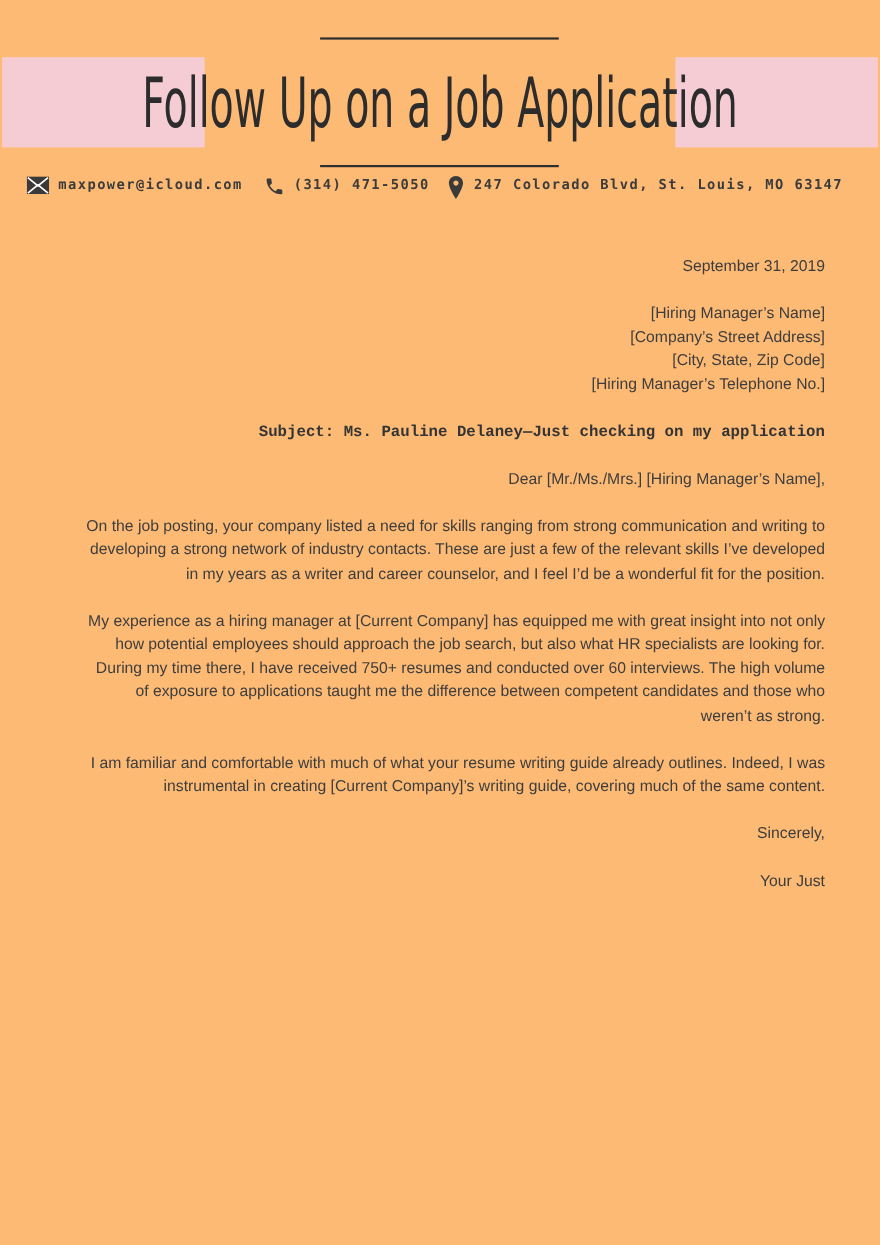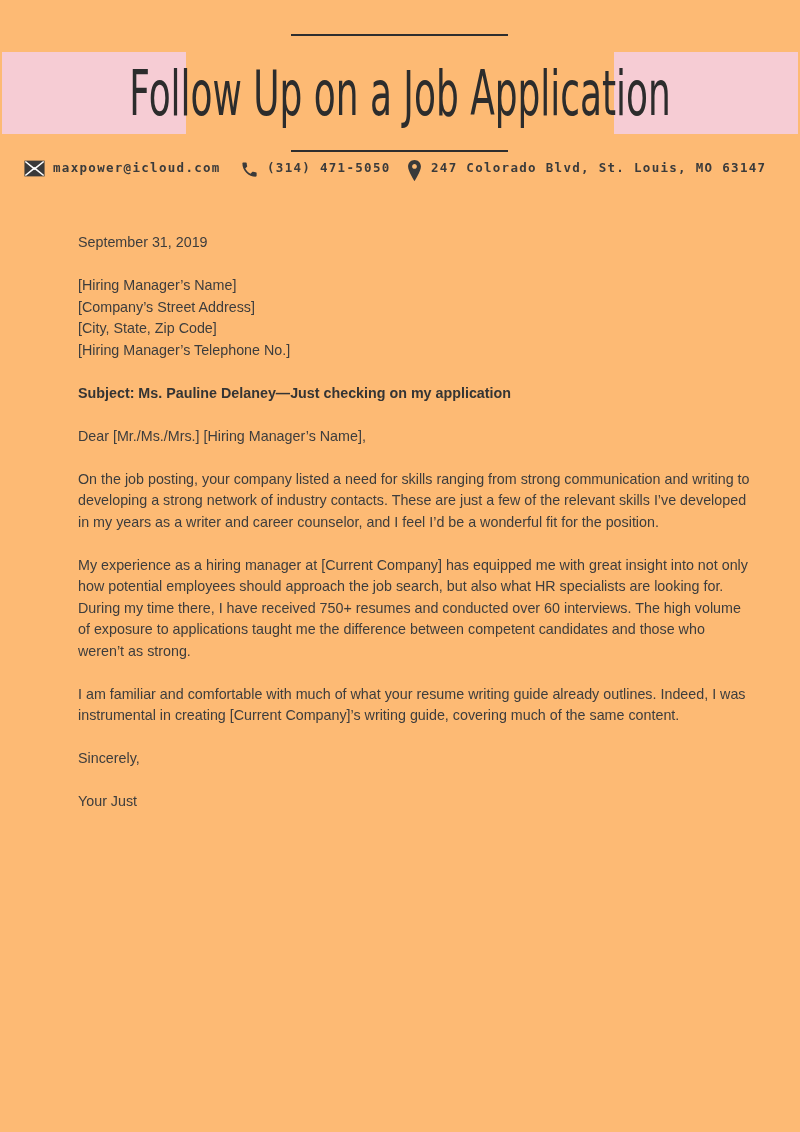--- a/index.html
+++ b/index.html
@@ -38,22 +38,22 @@
   }
   .ci-email   { left:24px;  top:4px; }
   .ci-phone   { left:240px; top:4px; }
   .ci-address { left:406px; top:4px; }
 
   
   .letter {
     position:absolute; left:78px; top:232px; width:672px;
     font-size:14.3px; line-height:21.5px; color:#3d3d3d;
   }
-  .block { margin-bottom:21.5px; }
-  .subject { font-weight:bold; color:#343434; }
+  .block { margin-bottom:21.5px;text-align:right; }
+  .subject { font-weight:bold; color:#343434;font-family:Liberation Mono, monospace; }
   .recipient div { display:block; }
 </style>
 </head>
 <body>
 
 <div class="page">
 
   <div class="rule rule-top"></div>
   <div class="pink-block pink-left"></div>
   <div class="pink-block pink-right"></div>

